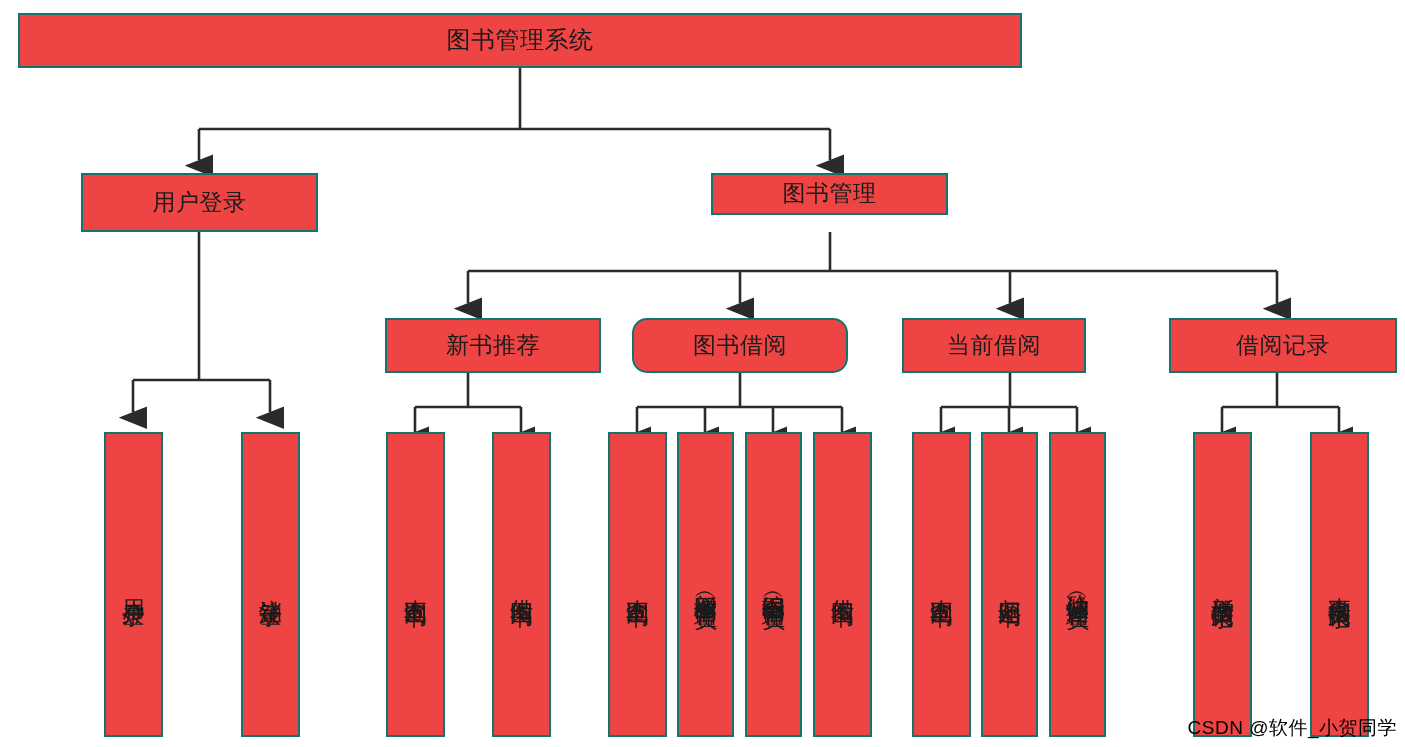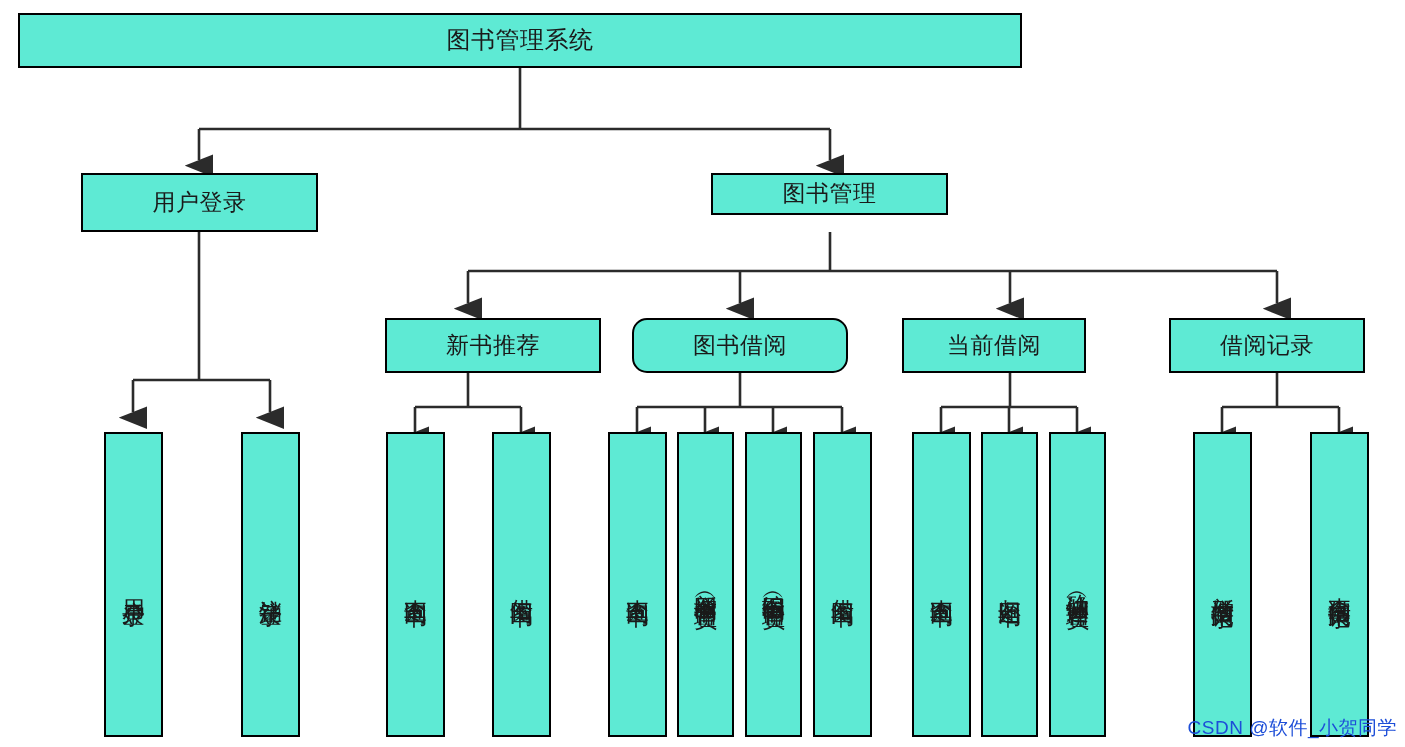--- a/index.html
+++ b/index.html
@@ -18,22 +18,22 @@
   svg.wires{
     position:absolute;
     left:0; top:0;
     width:1405px;
     height:747px;
     pointer-events:none;
   }
   .node{
     position:absolute;
     box-sizing:border-box;
-    background:#5eead4;
-    border:2px solid #000000;
+    background:#ef4444;
+    border:2px solid #0f766e;
     display:flex;
     align-items:center;
     justify-content:center;
     z-index:2;
   }
   .node .lbl{
     display:block;
     text-align:center;
     line-height:1.12;
     letter-spacing:0.5px;
@@ -56,21 +56,21 @@
     font-size:23px;
     line-height:1.18;
     letter-spacing:2px;
     max-height:100%;
   }
   .watermark{
     position:absolute;
     right:8px;
     bottom:6px;
     font-size:19px;
-    color:#1d4ed8;
+    color:#000000;
     white-space:nowrap;
     z-index:3;
     letter-spacing:0.5px;
     margin-top:26px;
   }
 </style>
 </head>
 <body>
 
 <div id="canvas">
@@ -139,21 +139,21 @@
 
   <div class="node h" style="left:361px; top:318px; width:216px; height:55px;margin-left:24px;">
     <span class="lbl">新书推荐</span>
   </div>
   <div class="node h" style="left:632px; top:318px; width:216px; height:55px;border-radius:15px;">
     <span class="lbl">图书借阅</span>
   </div>
   <div class="node h" style="left:902px; top:318px; width:184px; height:55px;">
     <span class="lbl">当前借阅</span>
   </div>
-  <div class="node h" style="left:1169px; top:318px; width:196px; height:55px;">
+  <div class="node h" style="left:1169px; top:318px; width:228px; height:55px;">
     <span class="lbl">借阅记录</span>
   </div>
 
   <div class="node v" style="left:104px; top:432px; width:59px; height:305px;">
     <span class="lbl">用户登录</span>
   </div>
   <div class="node v" style="left:241px; top:432px; width:59px; height:305px;">
     <span class="lbl">注销登录</span>
   </div>
 

